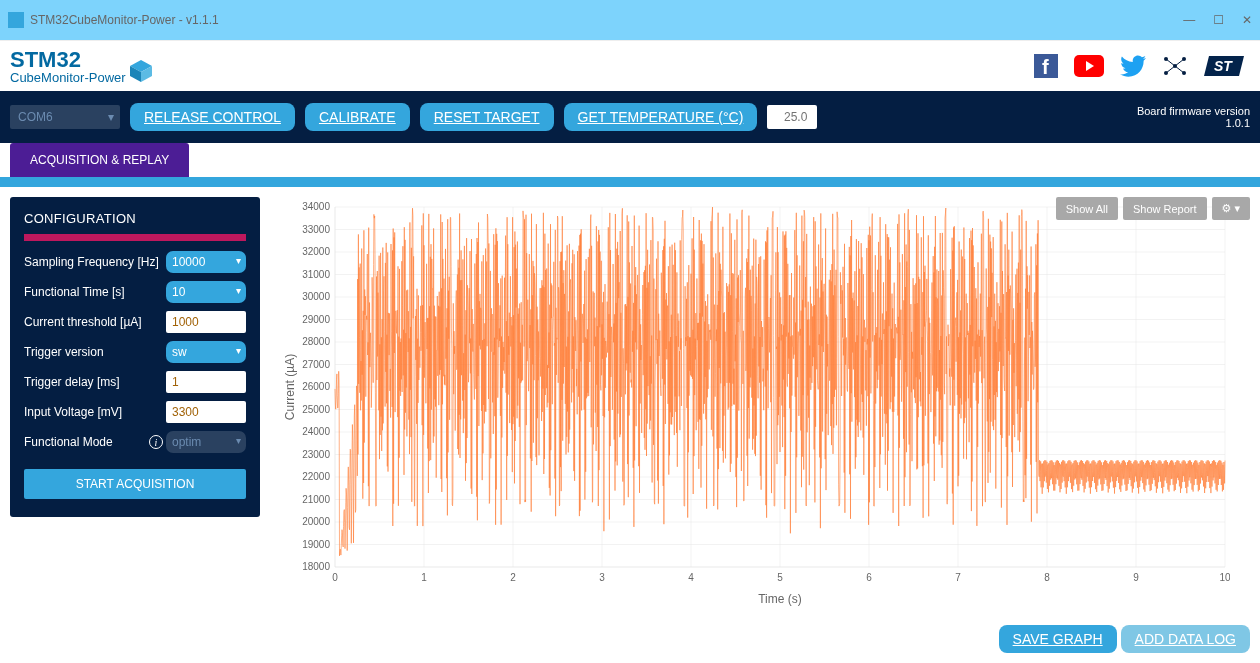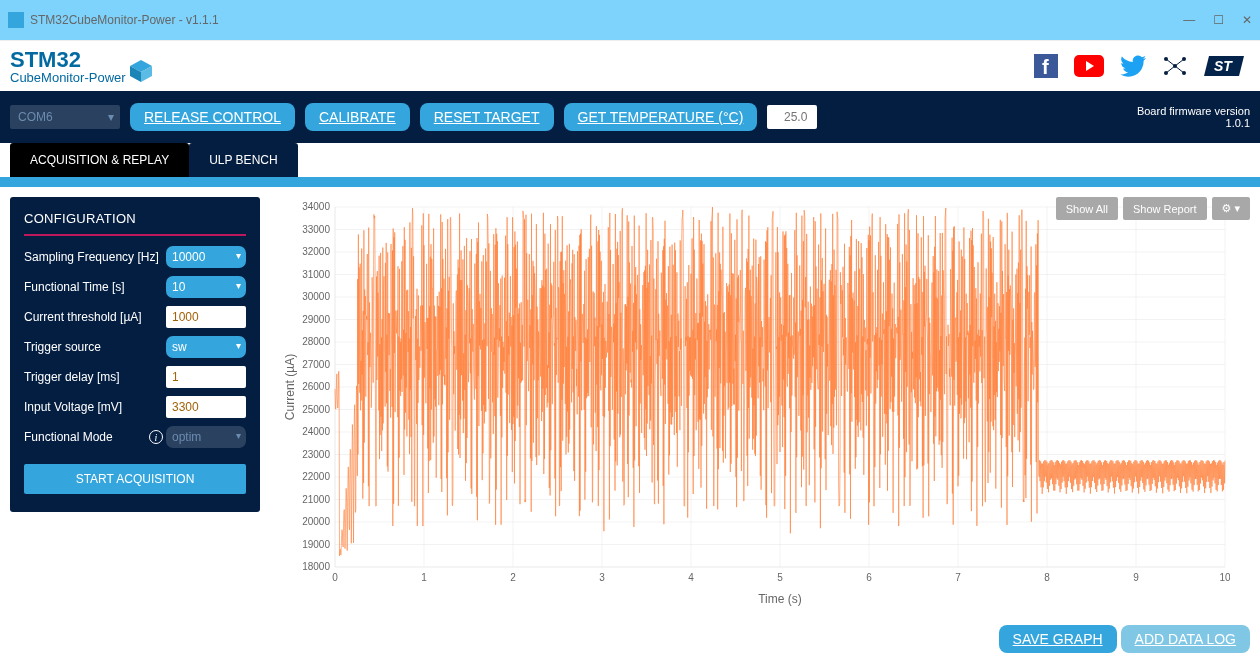--- a/index.html
+++ b/index.html
@@ -25,28 +25,28 @@
 .toolbar .right { margin-left: auto; text-align: right; font-size: 11px; }
 .sel-disabled { background: #2a4160; color: #6b8bb0; padding: 5px 20px 5px 8px; border-radius: 2px; position: relative; width: 110px; font-size: 12px; }
 .sel-disabled::after { content: "▾"; position: absolute; right: 6px; }
 .btn-blue { background: #34a6dd; color: #fff; padding: 6px 14px; border: none; border-radius: 8px; font-size: 14px; cursor: pointer; text-decoration: underline; }
 .btn-blue.soft { background: #7fc7e5; }
 .temp-val { background: #fff; color: #737373; padding: 5px 10px; border-radius: 2px; width: 50px; text-align: right; font-size: 12px; }
 
 
 .tabs { display: flex; padding: 0 10px; background: #fff; }
 .tab { padding: 10px 20px; font-size: 12px; cursor: pointer; border-radius: 3px 3px 0 0; }
-.tab.active { background: #000000; color: #fff; }
+.tab.active { background: #4c1d95; color: #fff; }
 .tab.dark { background: #041e42; color: #fff; }
 .tab-strip { height: 10px; background: #34a6dd; margin: 0 0 10px 0; }
 
 
 .cols { display: flex; padding: 0 10px 10px 10px; gap: 20px; }
 .config { width: 250px; background: #041e42; border-radius: 3px; padding: 14px 14px 18px 14px; color: #fff; align-self: flex-start; }
-.config h3 { font-size: 13px; font-weight: normal; border-bottom: 2px solid #be185d; padding-bottom: 8px; margin-bottom: 10px; letter-spacing: 0.3px; }
+.config h3 { font-size: 13px; font-weight: normal; border-bottom: 7px solid #be185d; padding-bottom: 8px; margin-bottom: 10px; letter-spacing: 0.3px; }
 .cfg-row { display: flex; align-items: center; justify-content: space-between; margin-bottom: 8px; font-size: 12px; }
 .cfg-row label { flex: 1; }
 .cfg-row .control { width: 80px; }
 .cfg-sel { background: #34a6dd; color: #fff; padding: 4px 18px 4px 6px; border-radius: 7px; position: relative; font-size: 12px; }
 .cfg-sel::after { content: "▾"; position: absolute; right: 5px; font-size: 10px; }
 .cfg-sel.disabled { background: #2a4160; color: #6b8bb0; }
 .cfg-inp { background: #fff; color: #a16207; padding: 4px 6px; border-radius: 2px; border: none; width: 100%; font-size: 12px; }
 .info-ico { width: 14px; height: 14px; border-radius: 50%; border: 1px solid #fff; display: inline-flex; align-items: center; justify-content: center; font-size: 10px; margin-right: 3px; font-style: italic; font-family: serif; }
 .btn-start { width: 100%; background: #34a6dd; color: #fff; padding: 8px; border: none; border-radius: 2px; font-size: 12px; margin-top: 8px; cursor: pointer; }
 
@@ -125,41 +125,40 @@
   <button class="btn-blue">GET TEMPERATURE (°C)</button>
   <div class="temp-val">25.0</div>
   <div class="right">
     <div>Board firmware version</div>
     <div>1.0.1</div>
   </div>
 </div>
 
 <div class="tabs">
   <div class="tab active">ACQUISITION &amp; REPLAY</div>
-  <div class="tab dark">ULP BENCH</div>
 </div>
 <div class="tab-strip"></div>
 
 <div class="cols">
   <div class="config">
     <h3>CONFIGURATION</h3>
     <div class="cfg-row">
         <label>Sampling Frequency [Hz]</label>
         <div class="control cfg-sel">10000</div>
       </div>
     <div class="cfg-row">
         <label>Functional Time [s]</label>
         <div class="control cfg-sel">10</div>
       </div>
     <div class="cfg-row">
         <label>Current threshold [µA]</label>
         <input class="control cfg-inp" value="1000" style="">
       </div>
     <div class="cfg-row">
-        <label>Trigger source</label>
+        <label>Trigger version</label>
         <div class="control cfg-sel">sw</div>
       </div>
     <div class="cfg-row">
         <label>Trigger delay [ms]</label>
         <input class="control cfg-inp" value="1" style="">
       </div>
     <div class="cfg-row">
         <label>Input Voltage [mV]</label>
         <input class="control cfg-inp" value="3300" style="">
       </div>

